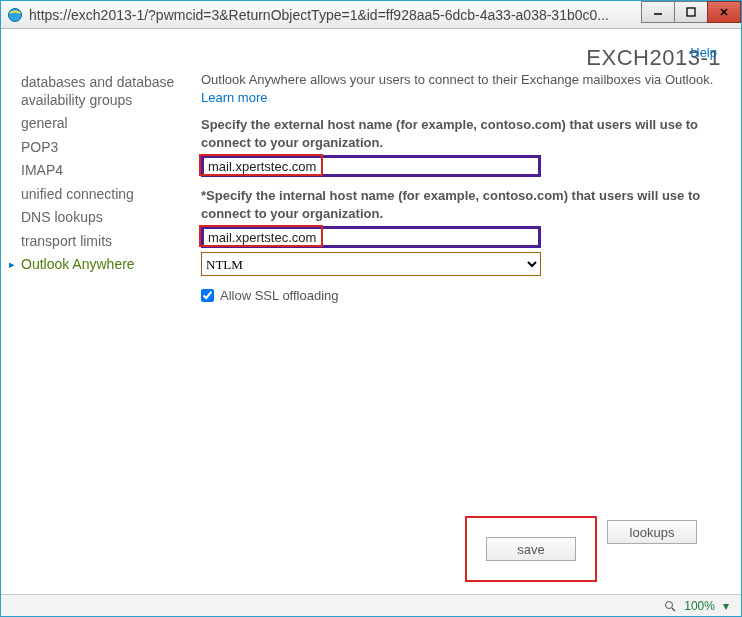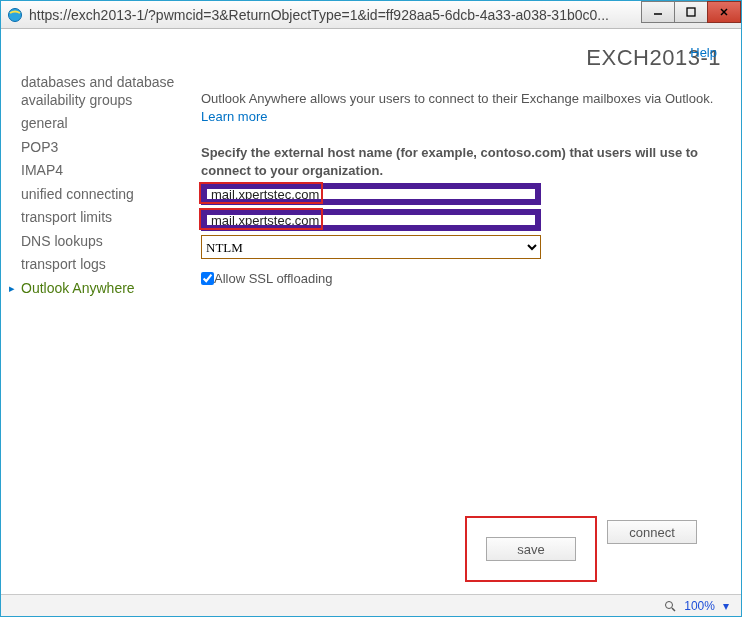--- a/index.html
+++ b/index.html
@@ -101,27 +101,27 @@
       left: -12px;
       color: #0072c6;
       font-size: 11px;
       top: 5px;
     }
     .content {
       flex: 1;
       color: #555;
       font-size: 13px;
     }
-    .content p { line-height: 1.35; margin-top: 19px;}
+    .content p { line-height: 1.35;}
     .learn { color: #0072c6; cursor:pointer; }
     .desc { margin-top: 10px; font-weight: bold; }
     .txt {
       width: 340px;
       height: 22px;
-      border: 6px solid #4c1d95;
+      border: 3px solid #4c1d95;
       font-size: 13px;
       padding: 1px 4px;
       margin-top: 4px;
       font-family: inherit;
       color: #222;
     }
     .red-overlay {
       display: inline-block;
       position: relative;
     }
@@ -135,21 +135,21 @@
     }
     .sel {
       width: 340px;
       height: 24px;
       border: 1px solid #a16207;
       font-size: 13px;
       margin-top: 4px;
       font-family: Liberation Serif, serif;
       background: #fff;
     }
-    .cb-row { margin-top: 12px; display:flex; align-items:center; }
+    .cb-row { margin-top: 12px; display:flex; align-items:center; gap:6px;}
     .footer {
       display:flex;
       justify-content:flex-end;
       gap: 14px;
       padding: 0 24px 0 0;
       margin-top: auto;
       margin-bottom: 8px;
     }
     .btn {
       width: 90px; height: 24px;
@@ -173,21 +173,21 @@
     }
     .statusbar {
       height: 22px;
       border-top: 1px solid #c9c9c9;
       background: #f3f3f3;
       display:flex;
       align-items:center;
       justify-content:flex-end;
       padding-right: 12px;
       font-size: 12px;
-      color: #1d4ed8;
+      color: #15803d;
       gap: 8px;
     }
     .zoom-icon svg { display:block; }
   </style>
 </head>
 <body>
 
 <div class="window">
   <div class="titlebar">
     <span class="ie-icon">
@@ -221,37 +221,37 @@
     <span class="help-link">Help</span>
     <div class="page-title">EXCH2013-1</div>
 
     <div class="body">
       <div class="nav">
         <div class="nav-item">databases and database availability groups</div>
         <div class="nav-item">general</div>
         <div class="nav-item">POP3</div>
         <div class="nav-item">IMAP4</div>
         <div class="nav-item">unified connecting</div>
+        <div class="nav-item">DNS lookups</div>
         <div class="nav-item">transport limits</div>
-        <div class="nav-item">DNS lookups</div>
-        <div class="nav-item">transport logs</div>
         <div class="nav-item active">Outlook Anywhere</div>
       </div>
 
       <div class="content">
         <p>
           <span>Outlook Anywhere allows your users to connect to their Exchange mailboxes via Outlook. </span><span class="learn">Learn more</span>
         </p>
 
         <p class="desc">Specify the external host name (for example, contoso.com) that users will use to connect to your organization.</p>
         <span class="red-overlay">
           <input class="txt" value="mail.xpertstec.com" style="">
           <span class="red-rect"></span>
         </span>
 
+        <p class="desc">*Specify the internal host name (for example, contoso.com) that users will use to connect to your organization.</p>
         <span class="red-overlay">
           <input class="txt" value="mail.xpertstec.com" style="">
           <span class="red-rect"></span>
         </span>
 
         <select class="sel">
           <option>NTLM</option>
         </select>
 
         <div class="cb-row">
@@ -259,21 +259,21 @@
           <span>Allow SSL offloading</span>
         </div>
       </div>
     </div>
 
     <div class="footer">
       <span class="btn save-wrap">
         <button class="btn">save</button>
         <span class="save-red"></span>
       </span>
-      <button class="btn">connect</button>
+      <button class="btn">lookups</button>
     </div>
   </div>
 
   <div class="statusbar">
     <span class="zoom-icon">
       <svg width="12" height="12">
           <circle cx="5" cy="5" r="3.5" fill="none" stroke="#555"></circle>
           <line x1="8" y1="8" x2="11" y2="11" stroke="#555" stroke-width="1.5"></line>
         </svg>
     </span>

